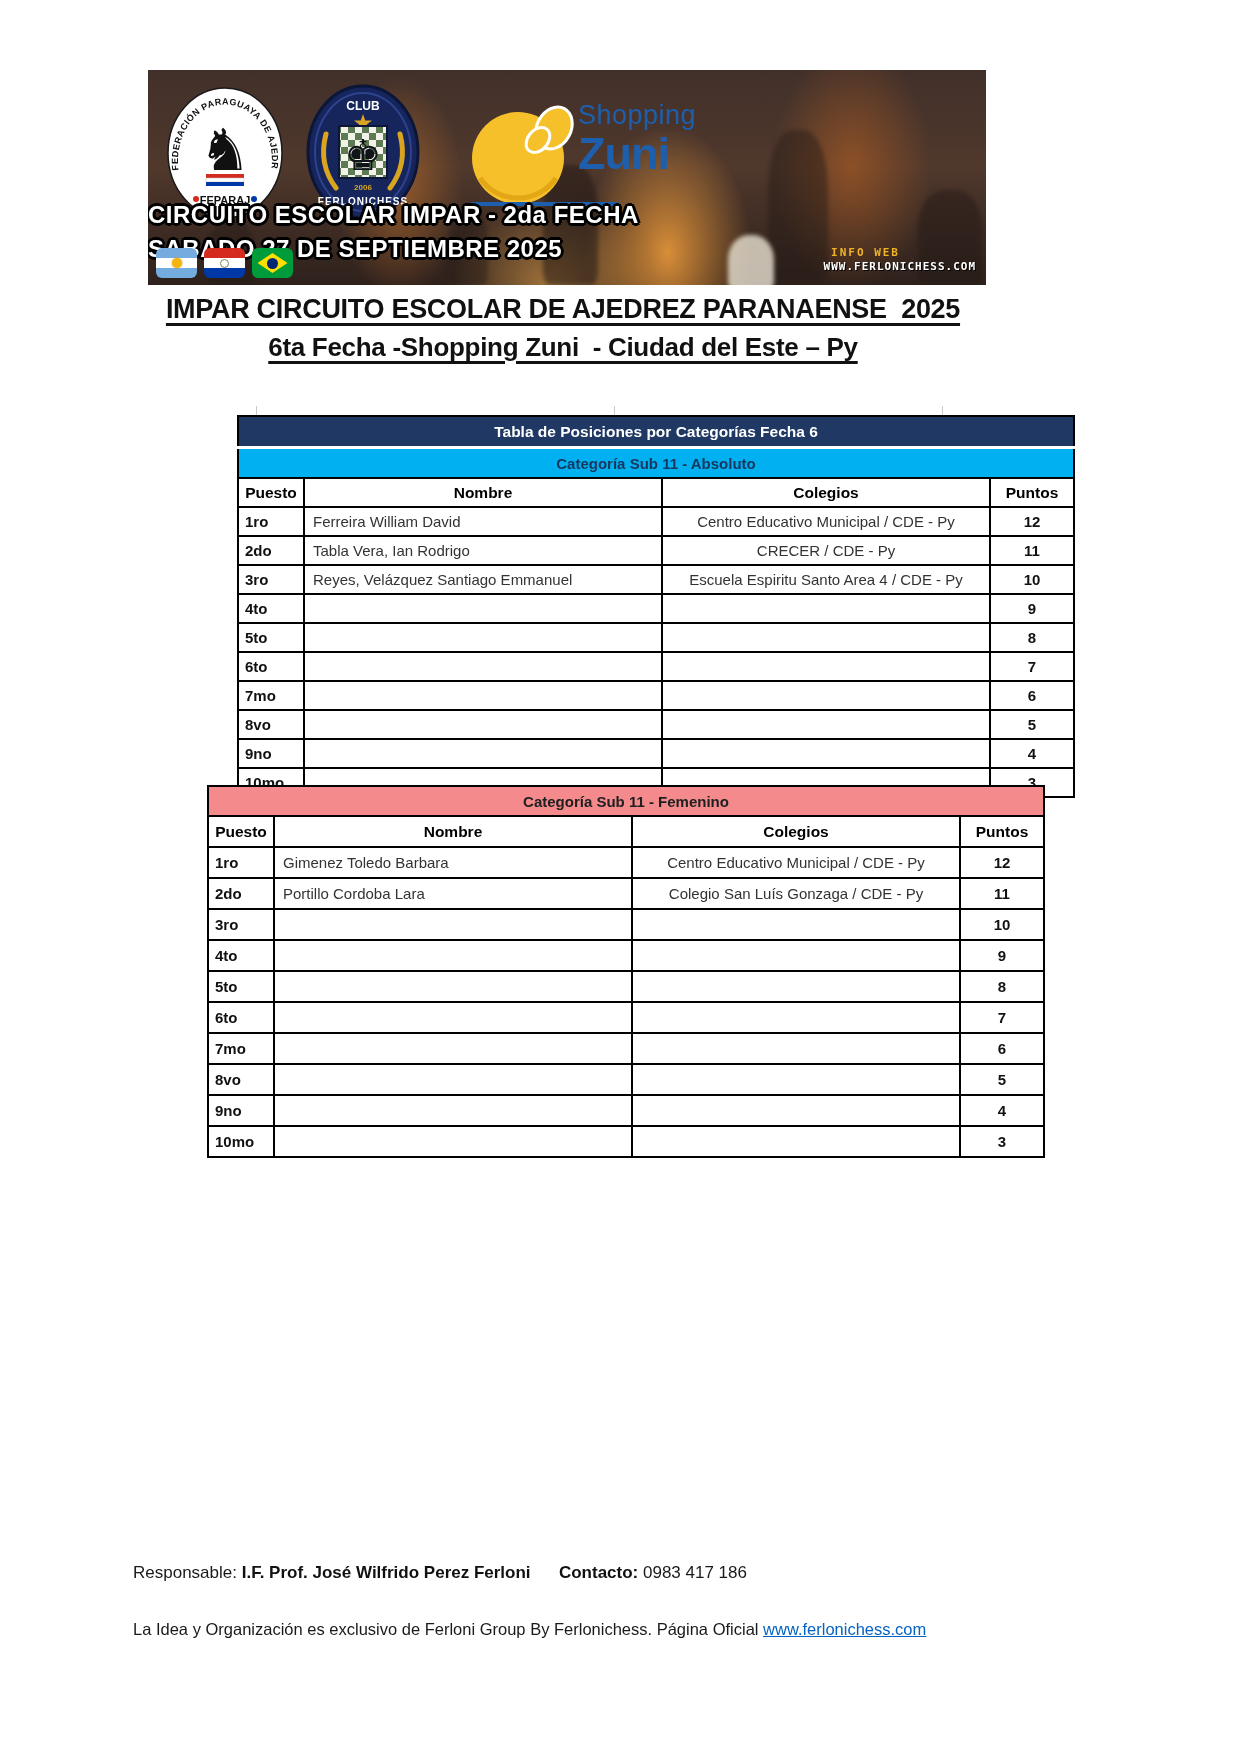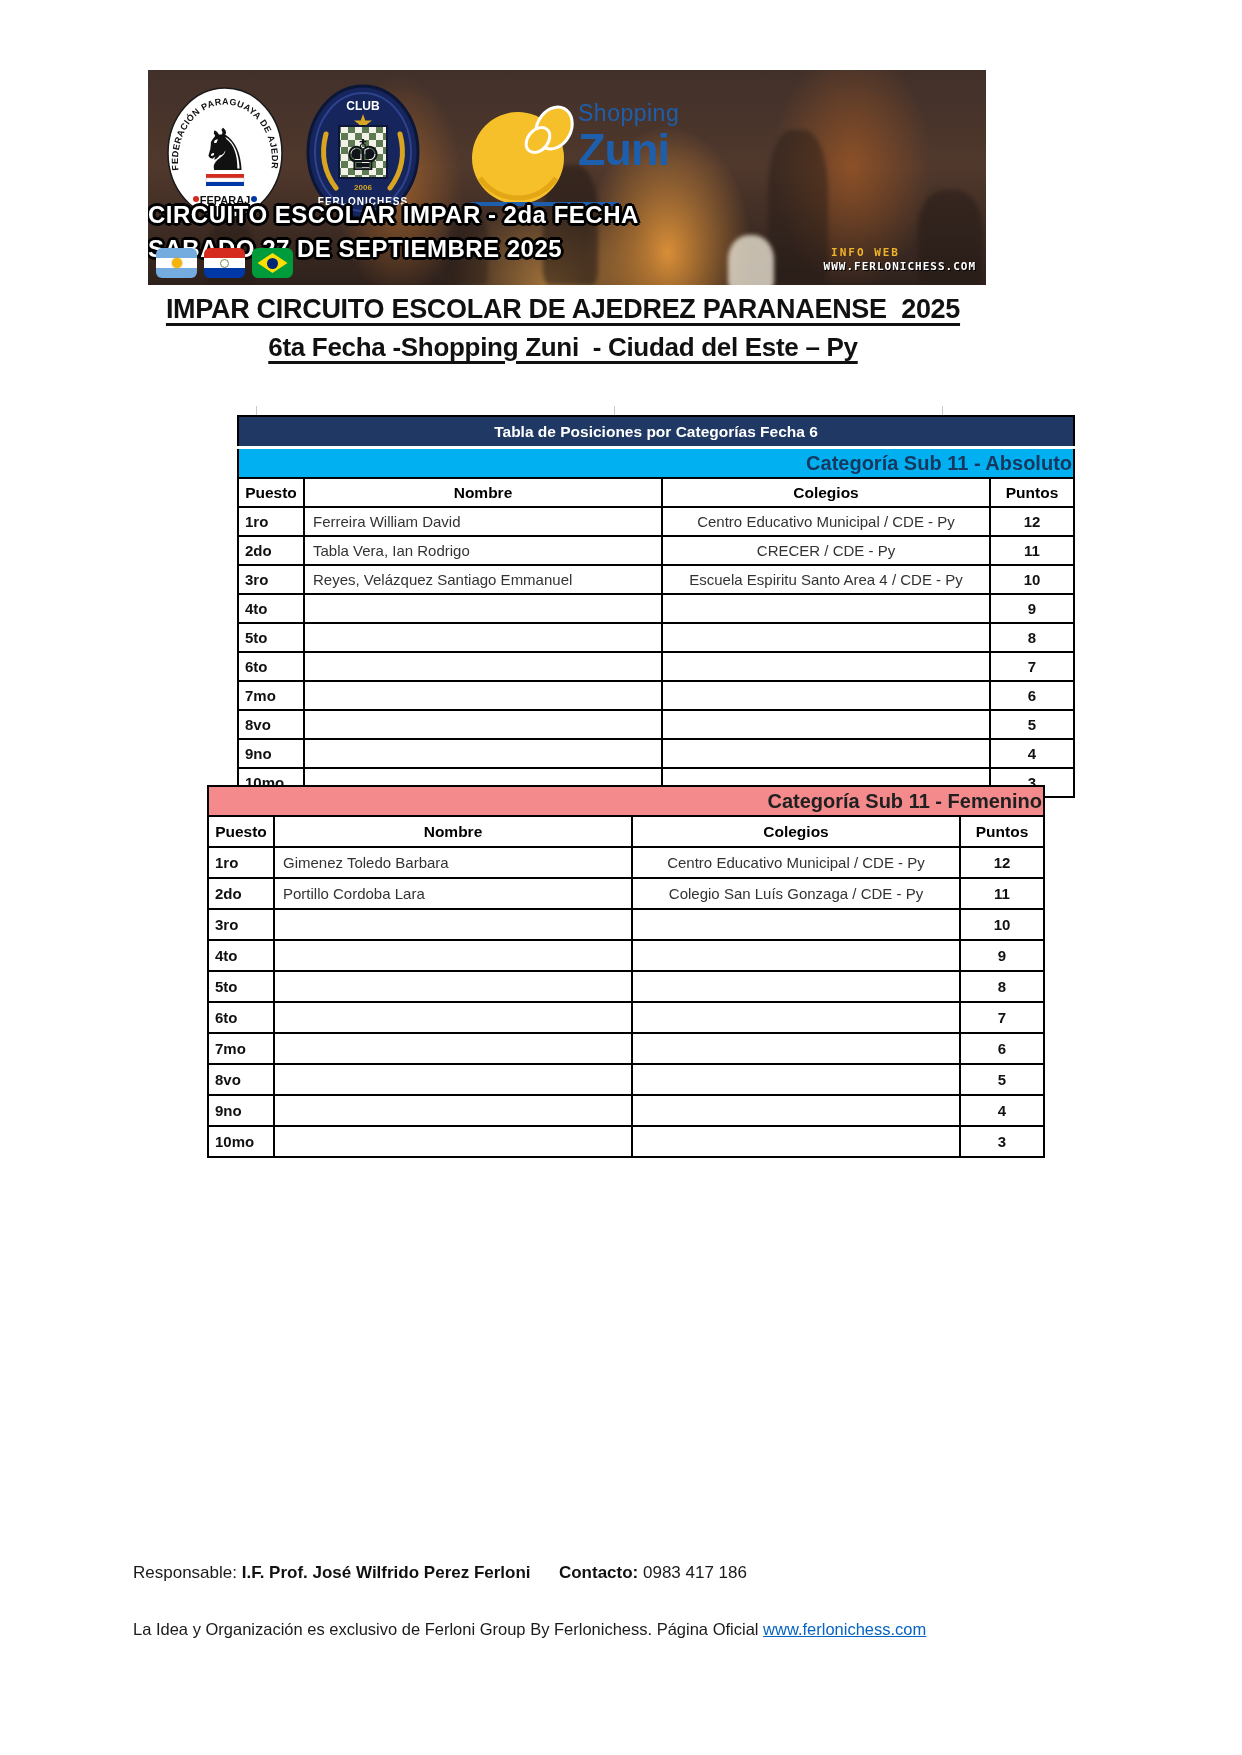--- a/index.html
+++ b/index.html
@@ -29,21 +29,21 @@
   .sil.white{background:#e9e2d2;opacity:.8;}
   .sil.s6{left:580px;top:165px;width:46px;height:55px;border-radius:45% 45% 15% 15%;}
 
   .logo{position:absolute;}
   .logo-feparaj{left:18px;top:16px;}
   .logo-club{left:158px;top:14px;}
 
   .logo-zuni{left:318px;top:24px;width:270px;height:120px;}
   .zuni-circle{position:absolute;left:0;top:6px;}
   .zuni-text{position:absolute;left:112px;top:8px;line-height:1;}
-  .zuni-shopping{font-size:23px;color:#1d5fad;font-weight:400;letter-spacing:.5px;}
+  .zuni-shopping{font-size:27px;color:#1d5fad;font-weight:400;letter-spacing:.5px;}
   .zuni-name{font-size:45px;color:#1d5fad;font-weight:bold;letter-spacing:-1px;margin-top:2px;}
   .zuni-underline{position:absolute;left:4px;top:108px;width:150px;height:4px;background:#1d5fad;border-radius:2px;}
 
   .logo-jaehrig{
     left:590px;top:30px;width:180px;height:78px;background:#c7591d;
     display:flex;align-items:center;justify-content:center;gap:4px;
   }
   .jaehrig-text{color:#fff;font-weight:bold;font-style:italic;font-size:33px;letter-spacing:-1px;}
   .jaehrig-reg{color:#fff;font-size:12px;vertical-align:top;position:relative;top:-16px;font-style:normal;}
 
@@ -87,21 +87,21 @@
   .tbl-wrap{position:absolute;left:190px;width:836px;}
   .tbl1{top:415px;padding-left:47px;} .tbl2{top:785px;padding-left:17px;}
   table{border-collapse:collapse;width:836px;table-layout:fixed;font-family:"Liberation Sans",sans-serif;}
   td,th{border:2px solid #000;overflow:hidden;white-space:nowrap;}
   .tbl1 td,.tbl1 th{height:25px;}
   .tbl2 td,.tbl2 th{height:27px;}
   tr.t-main td{
     background:#1f3864;color:#fff;font-weight:bold;font-size:15.5px;text-align:center;
     height:27px;border:2.5px solid #000;
   }
-  tr.t-cat td{font-weight:bold;font-size:20px;text-align:right;height:26px;}
+  tr.t-cat td{font-weight:bold;font-size:15px;text-align:center;height:26px;}
   tr.t-cat.cat-abs td{background:#00b0f0;color:#17375e;border-top:3.5px solid #ffffff;}
   tr.t-cat.cat-fem td{background:#f48a8c;color:#202020;}
   tr.t-head th{background:#fff;font-size:15.5px;font-weight:bold;text-align:center;color:#000;}
   td.c-puesto{font-weight:bold;font-size:15px;text-align:left;padding-left:6px;color:#111;}
   td.c-nombre{font-size:15px;text-align:left;padding-left:8px;color:#333;}
   td.c-colegio{font-size:15px;text-align:center;color:#333;}
   td.c-puntos{font-weight:bold;font-size:15px;text-align:center;color:#111;}
 
   
   .footer-line1{position:absolute;left:133px;top:1563px;font-size:17px;color:#1a1a1a;white-space:pre;}

